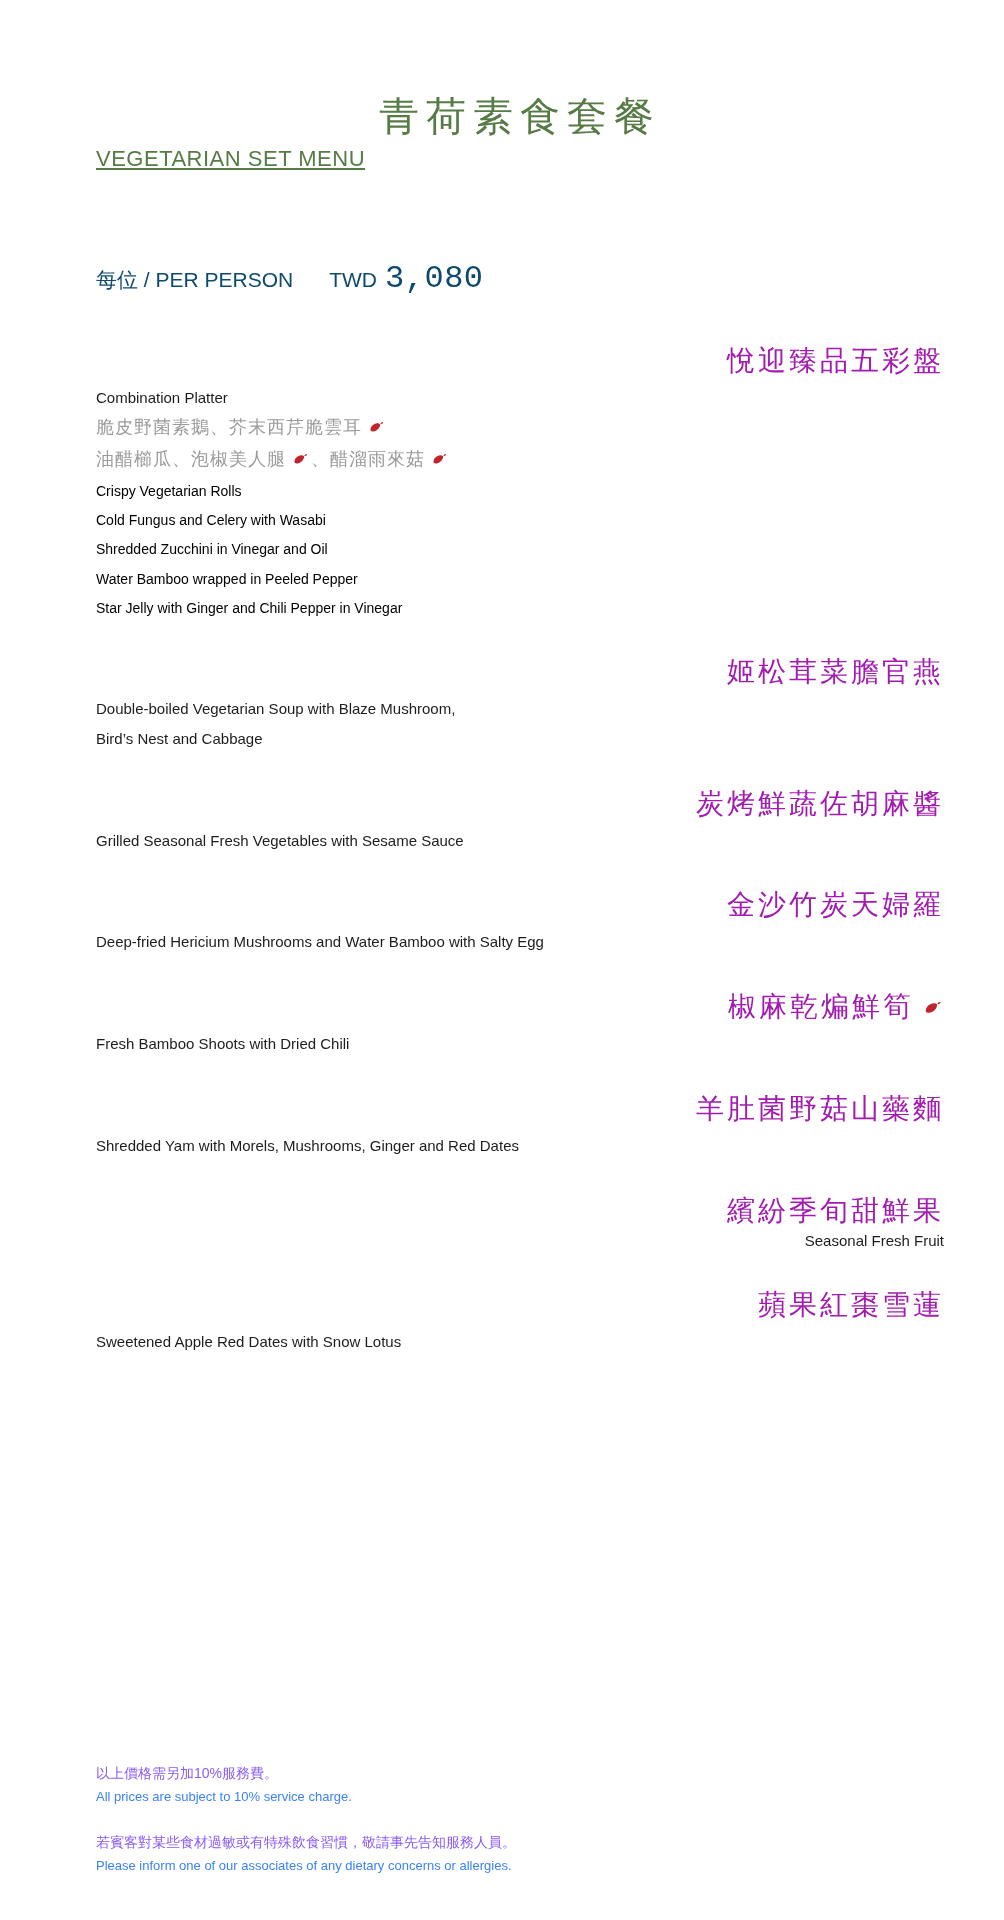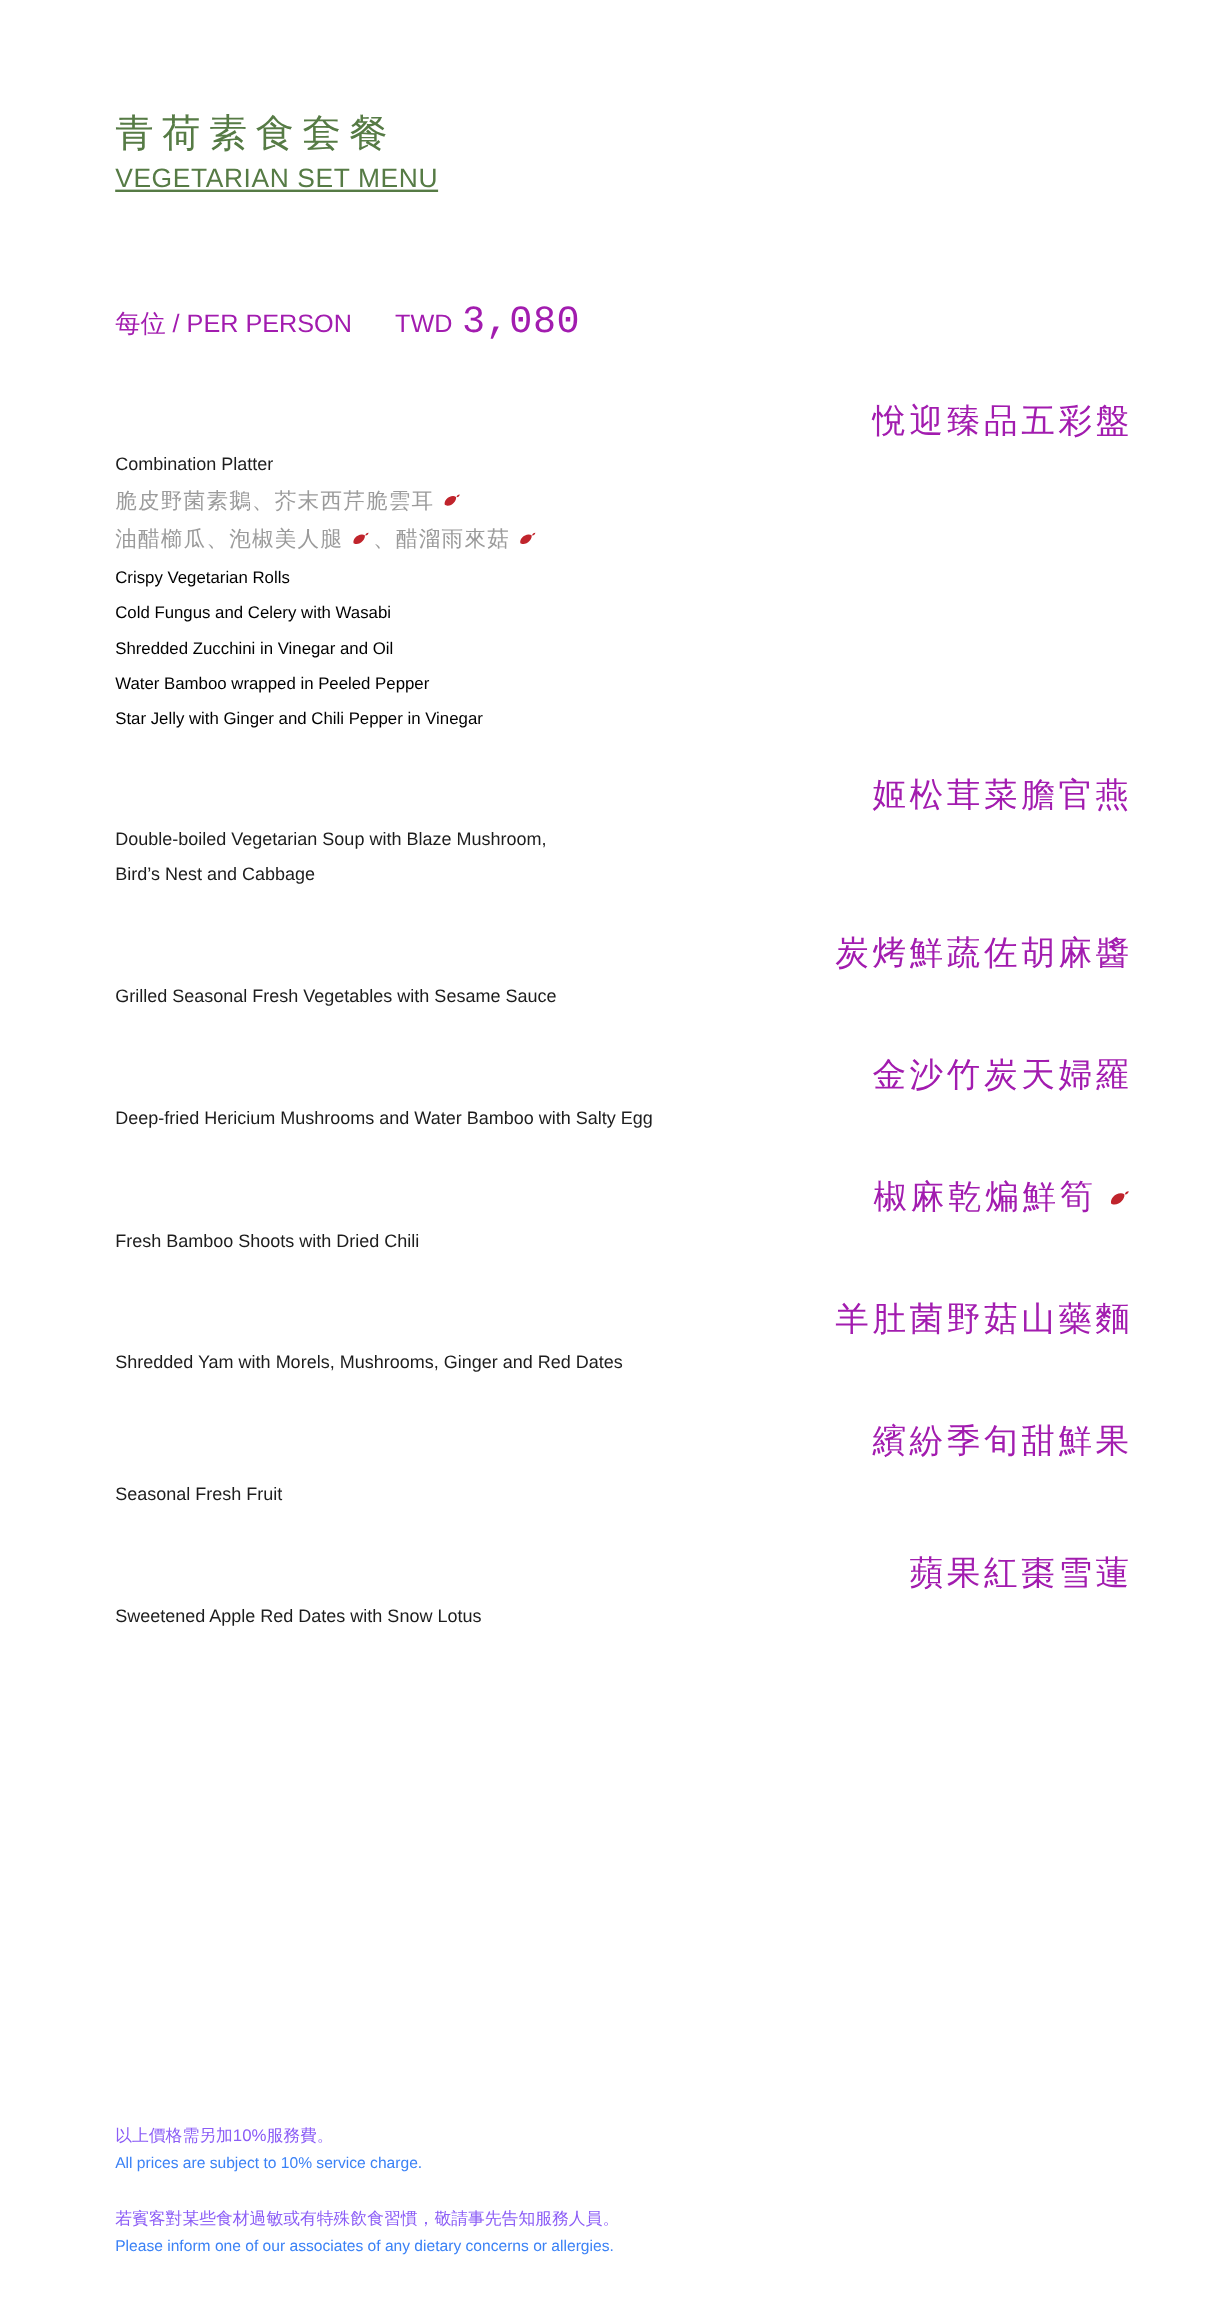--- a/index.html
+++ b/index.html
@@ -14,39 +14,40 @@
     position: relative;
   }
   .page {
     padding: 92px 60px 40px 96px;
     box-sizing: border-box;
     width: 1004px;
     min-height: 1920px;
   }
   
   .title-zh {
-    font-size: 32px;
+    font-size: 40px;
     font-weight: 400;
     letter-spacing: 7px;
     color: #567b45;
     margin: 0;
     line-height: 1.2;
+    text-align: center;
   }
   .title-en {
     font-size: 22px;
     letter-spacing: 0.5px;
     color: #567b45;
     margin-top: 6px;
     text-decoration: underline;
   }
   
   .price-line {
     margin-top: 88px;
     font-size: 21px;
-    color: #a21caf;
+    color: #0c4a6e;
     display: flex;
     align-items: baseline;
   }
   .price-line .currency { margin-left: 36px; }
   .price-line .amount {
     font-size: 32px;
     margin-left: 8px;
     letter-spacing: 0.5px;
     font-family: Liberation Mono, monospace;
   }
@@ -61,21 +62,21 @@
     margin: 0;
     line-height: 1.25;
     text-align: right;
   }
   .course-title-en {
     font-size: 15px;
     color: #1d1d1d;
     margin-top: 9px;
     line-height: 1.45;
   }
-  .course-title-en.gap-lg { margin-top: 17px; }
+  .course-title-en.gap-lg { margin-top: 2px; text-align: right; }
   .detail-zh {
     font-size: 18px;
     color: #9b9b9b;
     letter-spacing: 1px;
     margin-top: 5px;
     line-height: 1.5;
   }
   .detail-en {
     font-size: 14px;
     color: #000000;

